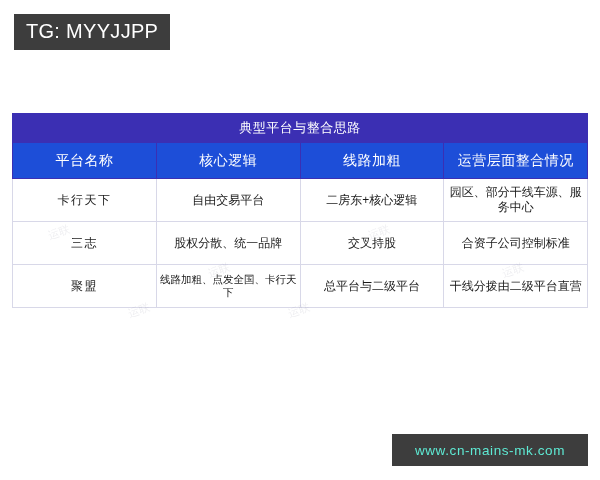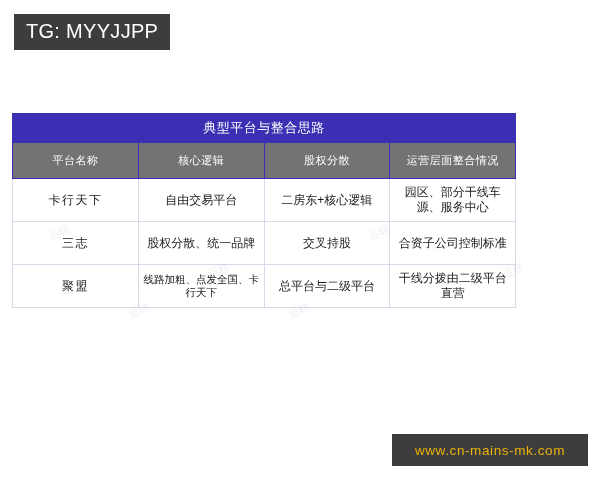--- a/index.html
+++ b/index.html
@@ -26,21 +26,21 @@
     letter-spacing: 0.3px;
     padding: 6px 12px 7px 12px;
     white-space: nowrap;
   }
 
   
   .table-wrap {
     position: absolute;
     left: 12px;
     top: 113px;
-    width: 504px;
+    width: 576px;
   }
   table.main-table {
     width: 100%;
     border-collapse: collapse;
     table-layout: fixed;
   }
   table.main-table td,
   table.main-table th {
     border: 1px solid #d8d8e8;
     text-align: center;
@@ -49,23 +49,23 @@
   }
   .title-cell {
     background: #3b2fb3;
     color: #ffffff;
     font-size: 13px;
     height: 26px;
     letter-spacing: 0.5px;
     border: 1px solid #3b2fb3 !important;
   }
   .header-cell {
-    background: #737373;
+    background: #1d4ed8;
     color: #ffffff;
-    font-size: 11px;
+    font-size: 14px;
     height: 33px;
     letter-spacing: 0.5px;
     border-color: #3b2fb3 !important;
   }
   .body-cell {
     background: #ffffff;
     color: #1a1a1a;
     font-size: 12px;
     height: 38px;
     padding: 2px 3px;
@@ -91,21 +91,21 @@
   }
 
   
   .url-box {
     position: absolute;
     right: 12px;
     bottom: 14px;
     width: 196px;
     height: 32px;
     background: #3d3d3d;
-    color: #eab308;
+    color: #5eead4;
     font-size: 13.5px;
     letter-spacing: 0.6px;
     display: flex;
     align-items: center;
     justify-content: center;
     margin-top: 44px;
   }
 </style>
 </head>
 <body>
@@ -114,21 +114,21 @@
 
 <div class="table-wrap">
   <table class="main-table">
     <tbody>
       <tr>
         <td class="title-cell" colspan="4">典型平台与整合思路</td>
       </tr>
       <tr>
         <th class="header-cell" style="width:17%">平台名称</th>
         <th class="header-cell" style="width:28%">核心逻辑</th>
-        <th class="header-cell" style="width:24%">股权分散</th>
+        <th class="header-cell" style="width:24%">线路加粗</th>
         <th class="header-cell" style="width:31%">运营层面整合情况</th>
       </tr>
 
       <tr>
         <td class="body-cell name">卡行天下</td>
         <td class="body-cell">自由交易平台</td>
         <td class="body-cell">二房东+核心逻辑</td>
         <td class="body-cell">园区、部分干线车源、服务中心</td>
       </tr>
       <tr>

